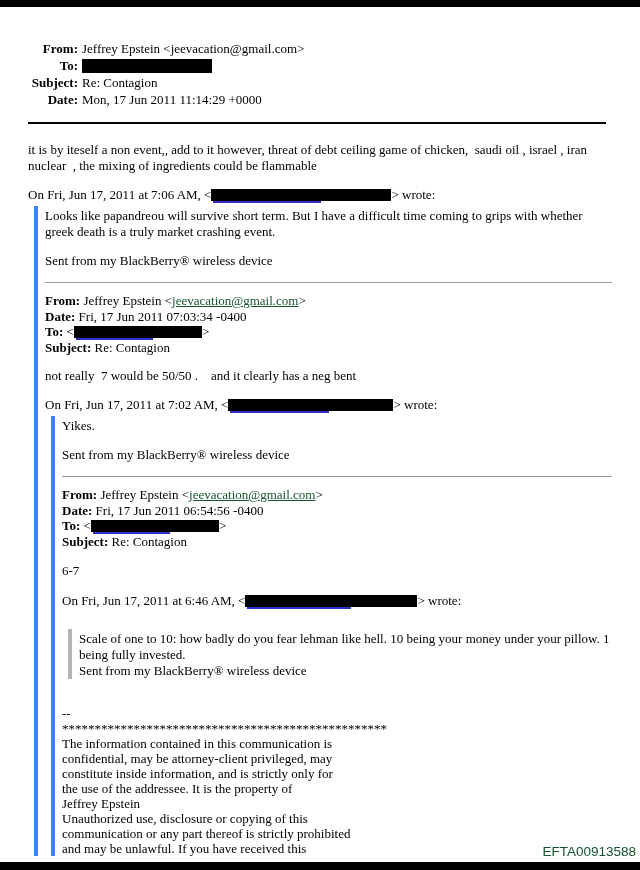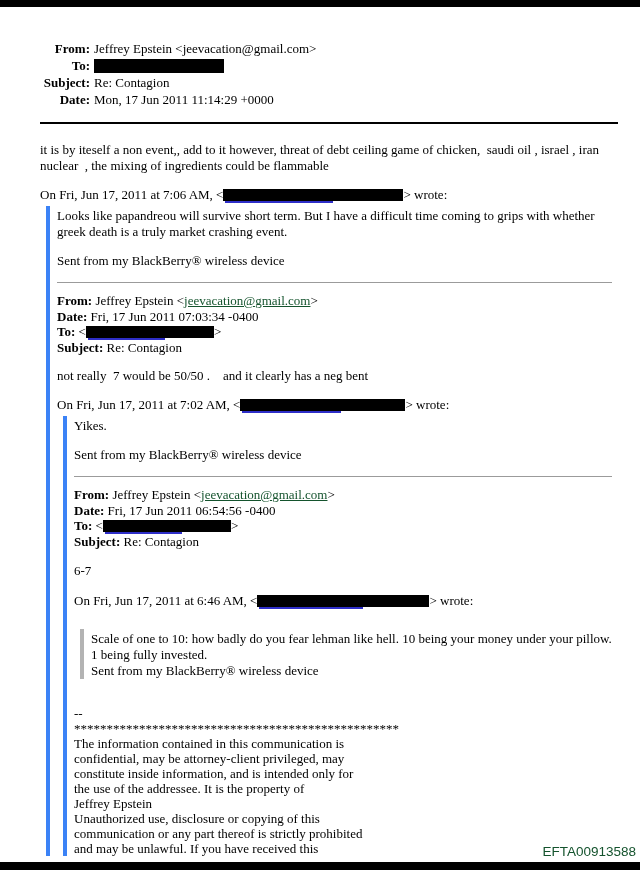--- a/index.html
+++ b/index.html
@@ -21,21 +21,21 @@
   }
   .edge {
     position: absolute;
     left: 0;
     width: 640px;
     background: #000000;
   }
   .edge.top { top: 0; height: 7px; }
   .edge.bottom { bottom: 0; height: 8px; }
 
-  .content { padding: 40px 28px 0 40px; }
+  .content { padding: 40px 28px 0 28px; }
 
   
   .hdr { line-height: 17px; }
   .hdr .row { display: flex; align-items: baseline; }
   .hdr .lbl { width: 50px; text-align: right; font-weight: bold; flex: none; }
   .hdr .val { margin-left: 4px; white-space: pre-wrap; }
   .hrule {
     height: 2px;
     background: #000;
     border: 0;
@@ -175,21 +175,21 @@
         <blockquote class="q3">
           <p class="qp">Scale of one to 10: how badly do you fear lehman like hell. 10 being your money under your pillow. 1 being fully invested.</p>
           <p class="qp">Sent from my BlackBerry® wireless device</p>
         </blockquote>
 
         <div class="sigblock">
           <div>--</div>
           <div>**************************************************</div>
           <div>The information contained in this communication is</div>
           <div>confidential, may be attorney-client privileged, may</div>
-          <div>constitute inside information, and is intended only for</div>
+          <div>constitute inside information, and is strictly only for</div>
           <div>the use of the addressee. It is the property of</div>
           <div>Jeffrey Epstein</div>
           <div>Unauthorized use, disclosure or copying of this</div>
           <div>communication or any part thereof is strictly prohibited</div>
           <div>and may be unlawful. If you have received this</div>
         </div>
       </blockquote>
     </blockquote>
 
   </div>

